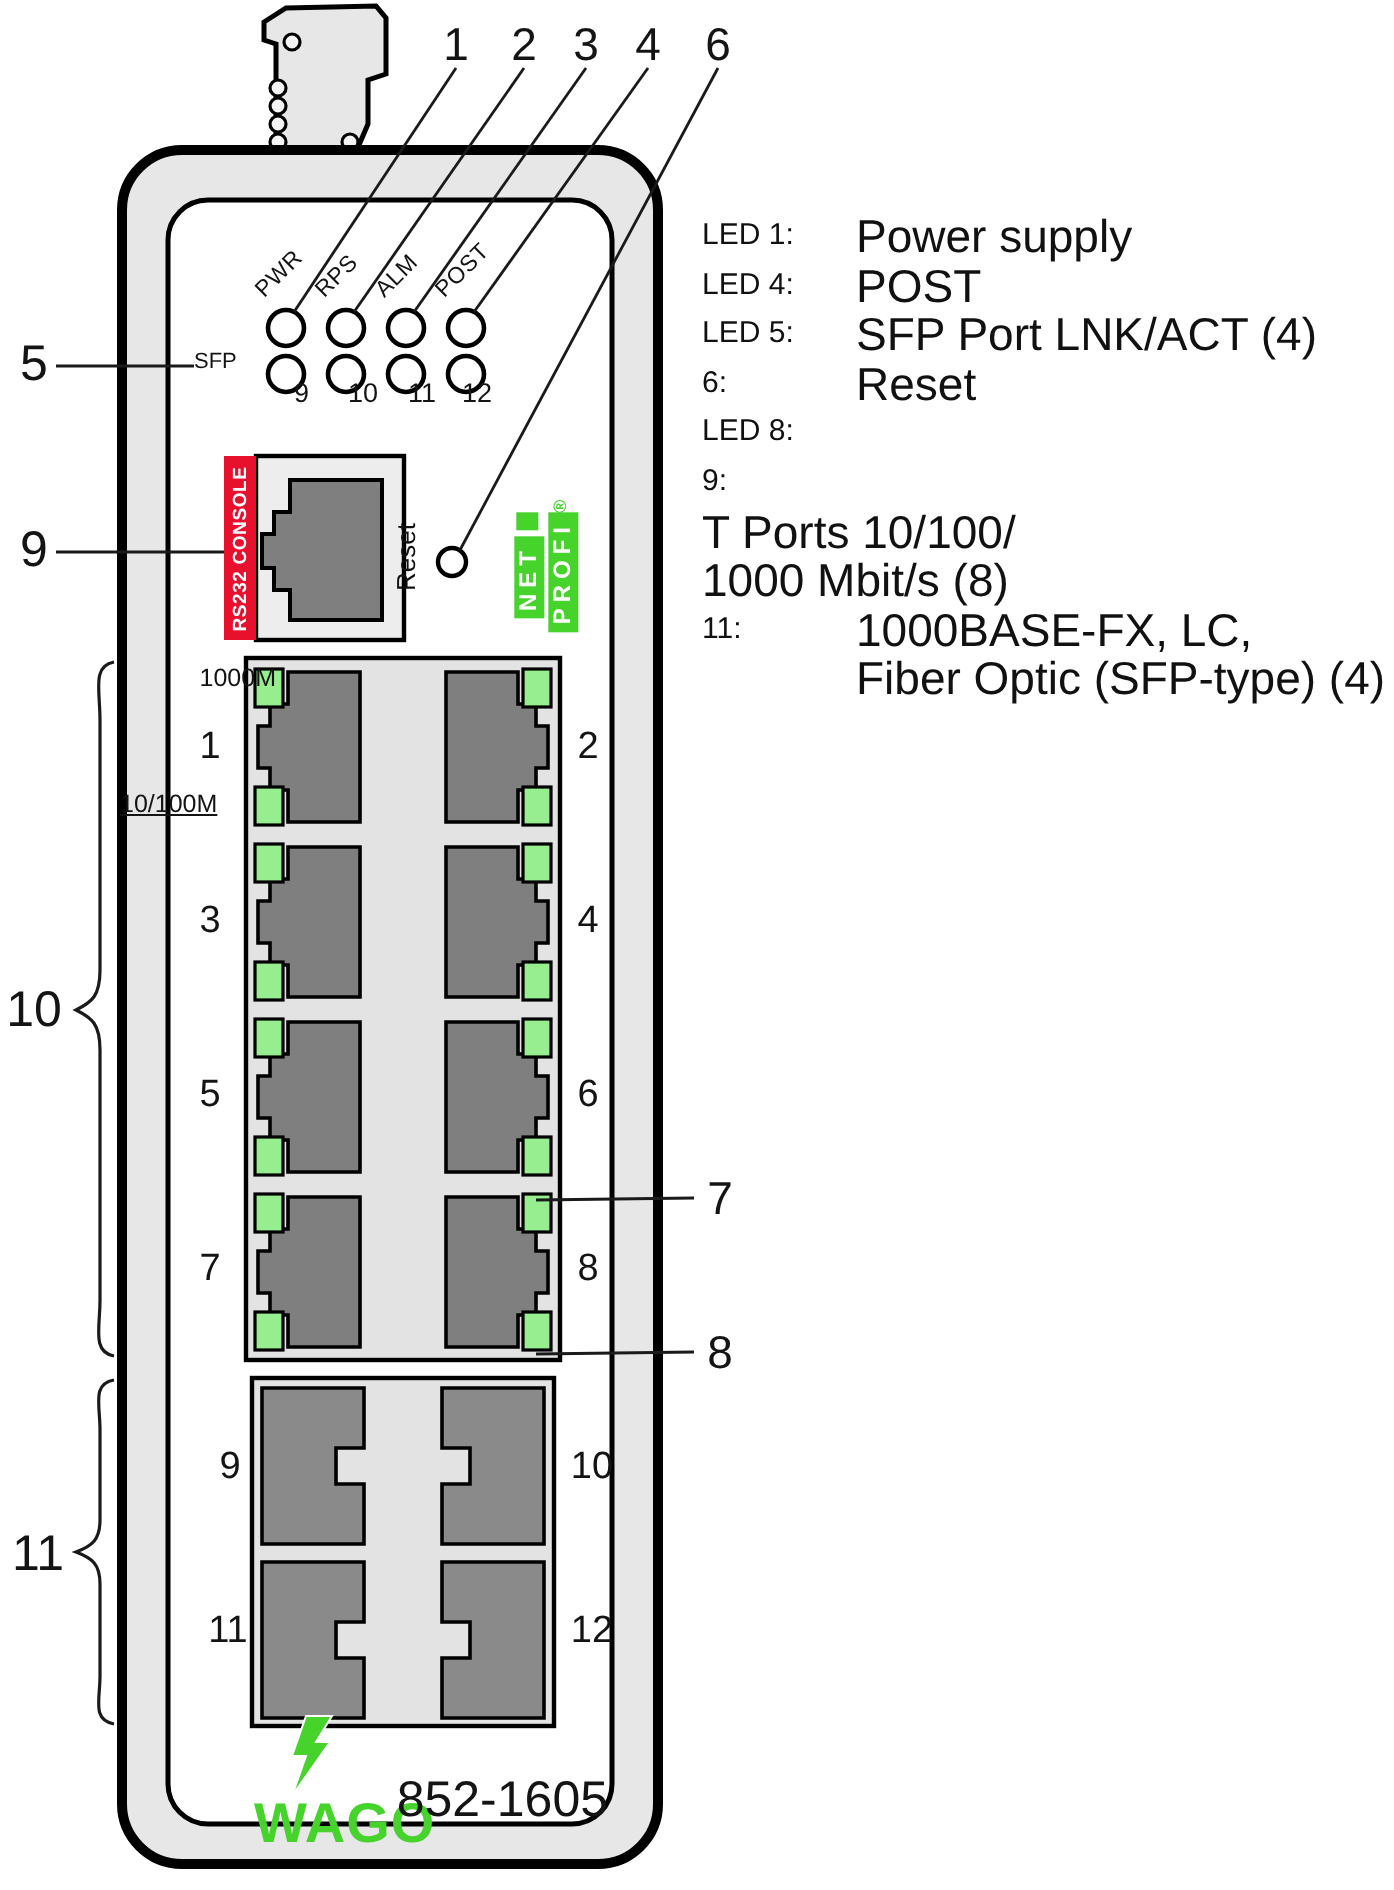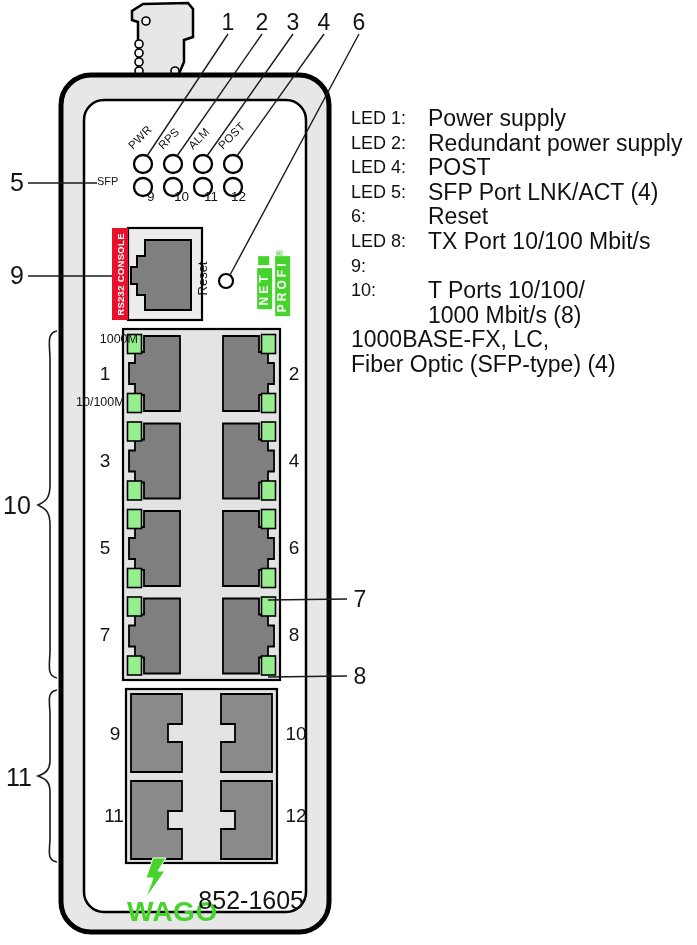--- a/index.html
+++ b/index.html
@@ -30,21 +30,21 @@
   .pfn-line { display:block; margin:2px 0; line-height:13px; }
   .pfn-chip { display:inline-block; background:#45d32c; color:#fff; font-weight:800;
               font-size:12px; letter-spacing:3px; padding:1px 4px; }
   .pfn-block { display:inline-block; width:9px; height:11px; background:#45d32c;
                margin-left:3px; vertical-align:middle; }
   .pfn-reg { color:#45d32c; font-size:9px; vertical-align:top; font-weight:bold; }
   .wago { font-size:28px; font-weight:800; color:#45d32c; letter-spacing:0.5px; }
   .model { font-size:25px; }
   .legend { position:absolute; left:351px; top:106px; width:344px; z-index:2; }
   .lrow { display:flex; }
-  .llabel { flex:0 0 77px; font-size:18px; line-height:24.6px; }
+  .llabel { flex:0 0 77px; font-size:15px; line-height:24.6px; }
   .ltext { font-size:23px; line-height:24.6px; white-space:pre-line; }
 </style>
 </head>
 <body>
 
 <div class="stage">
 
   <svg class="art" width="697" height="945" viewBox="0 0 697 945">
     <defs>
       <g id="jack">
@@ -160,21 +160,21 @@
   </div>
 
   <div class="vwrap" style="left:238px; top:232px; width:70px; height:102px;">
     <span class="pfn-inner">
       <span class="pfn-line"><span class="pfn-chip">NET</span><span class="pfn-block"></span></span>
       <span class="pfn-line"><span class="pfn-chip">PROFI</span><span class="pfn-reg">®</span></span>
     </span>
   </div>
 
   <div class="t speed rgt" style="left:82px; top:332px; width:56px;">1000M</div>
-  <div class="t speed rgt" style="left:76px; top:395px; width:46px;">10/100M</div>
+  <div class="t speed rgt" style="left:60px; top:395px; width:46px;text-decoration:underline;">10/100M</div>
 
   <div class="t portnum ctr" style="left:97px;  top:363px; width:16px;">1</div>
   <div class="t portnum ctr" style="left:286px; top:363px; width:16px;">2</div>
   <div class="t portnum ctr" style="left:97px;  top:450px; width:16px;">3</div>
   <div class="t portnum ctr" style="left:286px; top:450px; width:16px;">4</div>
   <div class="t portnum ctr" style="left:97px;  top:537px; width:16px;">5</div>
   <div class="t portnum ctr" style="left:286px; top:537px; width:16px;">6</div>
   <div class="t portnum ctr" style="left:97px;  top:624px; width:16px;">7</div>
   <div class="t portnum ctr" style="left:286px; top:624px; width:16px;">8</div>
 
@@ -185,46 +185,41 @@
 
   <div class="t wago" style="left:127px; top:861px;margin-top:35px;">WAGO</div>
   <div class="t model rgt" style="left:182px; top:886px; width:122px;">852-1605</div>
 
   <div class="legend">
     <div class="lrow">
         <span class="llabel">LED 1:</span>
         <span class="ltext">Power supply</span>
       </div>
     <div class="lrow">
-        <span class="llabel">LED 2:</span>
-        <span class="ltext">Redundant power supply</span>
-      </div>
-    <div class="lrow">
         <span class="llabel">LED 4:</span>
         <span class="ltext">POST</span>
       </div>
     <div class="lrow">
         <span class="llabel">LED 5:</span>
         <span class="ltext">SFP Port LNK/ACT (4)</span>
       </div>
     <div class="lrow">
         <span class="llabel">6:</span>
         <span class="ltext">Reset</span>
       </div>
     <div class="lrow">
         <span class="llabel">LED 8:</span>
-        <span class="ltext">TX Port 10/100 Mbit/s</span>
       </div>
     <div class="lrow">
         <span class="llabel">9:</span>
       </div>
     <div class="lrow">
-        <span class="llabel">10:</span>
         <span class="ltext">T Ports 10/100/
 1000 Mbit/s (8)</span>
       </div>
     <div class="lrow">
+        <span class="llabel">11:</span>
         <span class="ltext">1000BASE-FX, LC,
 Fiber Optic (SFP-type) (4)</span>
       </div>
   </div>
 
 </div>
 
 </body></html>

